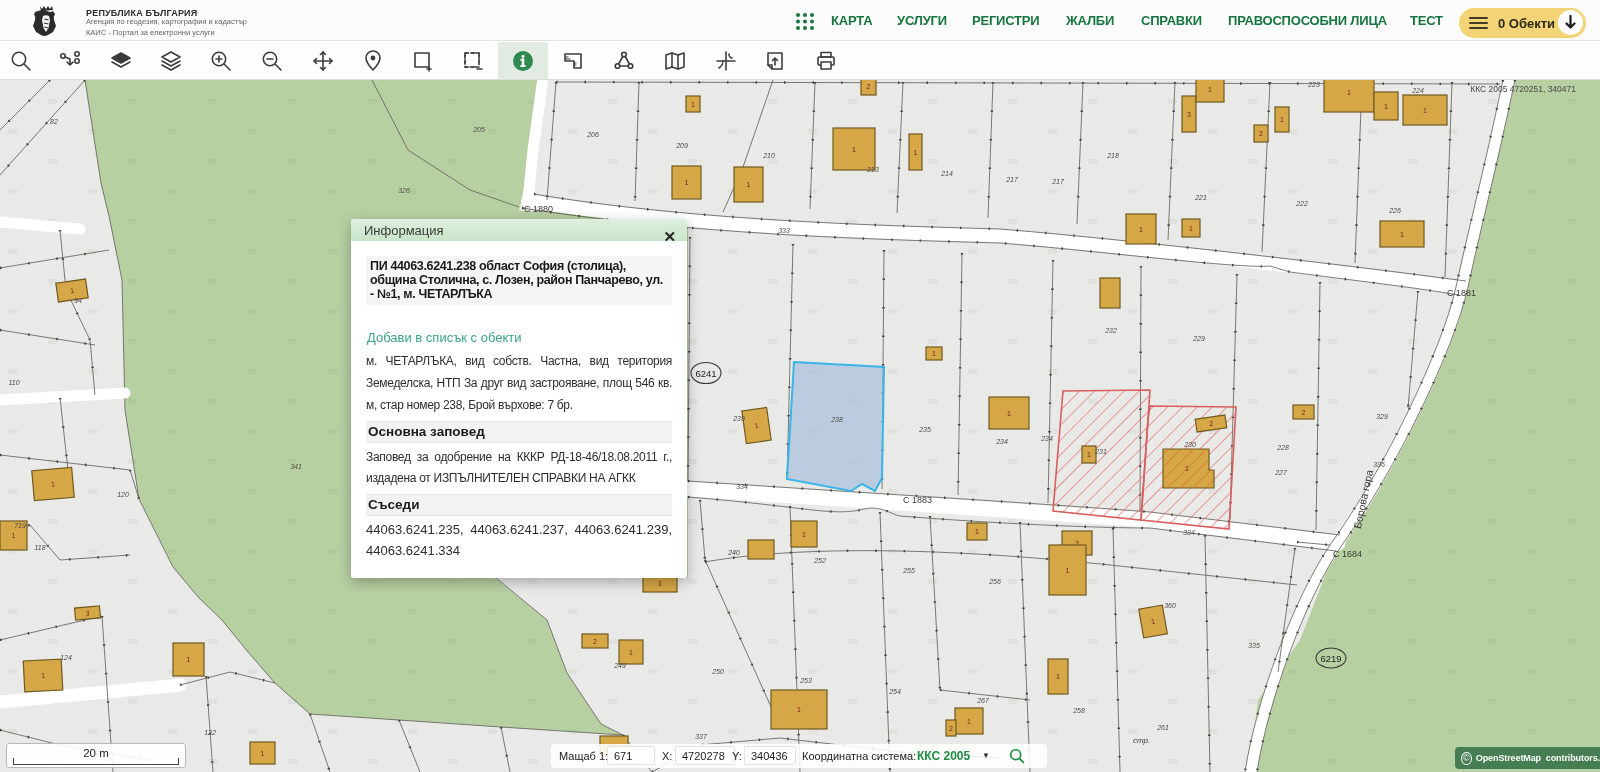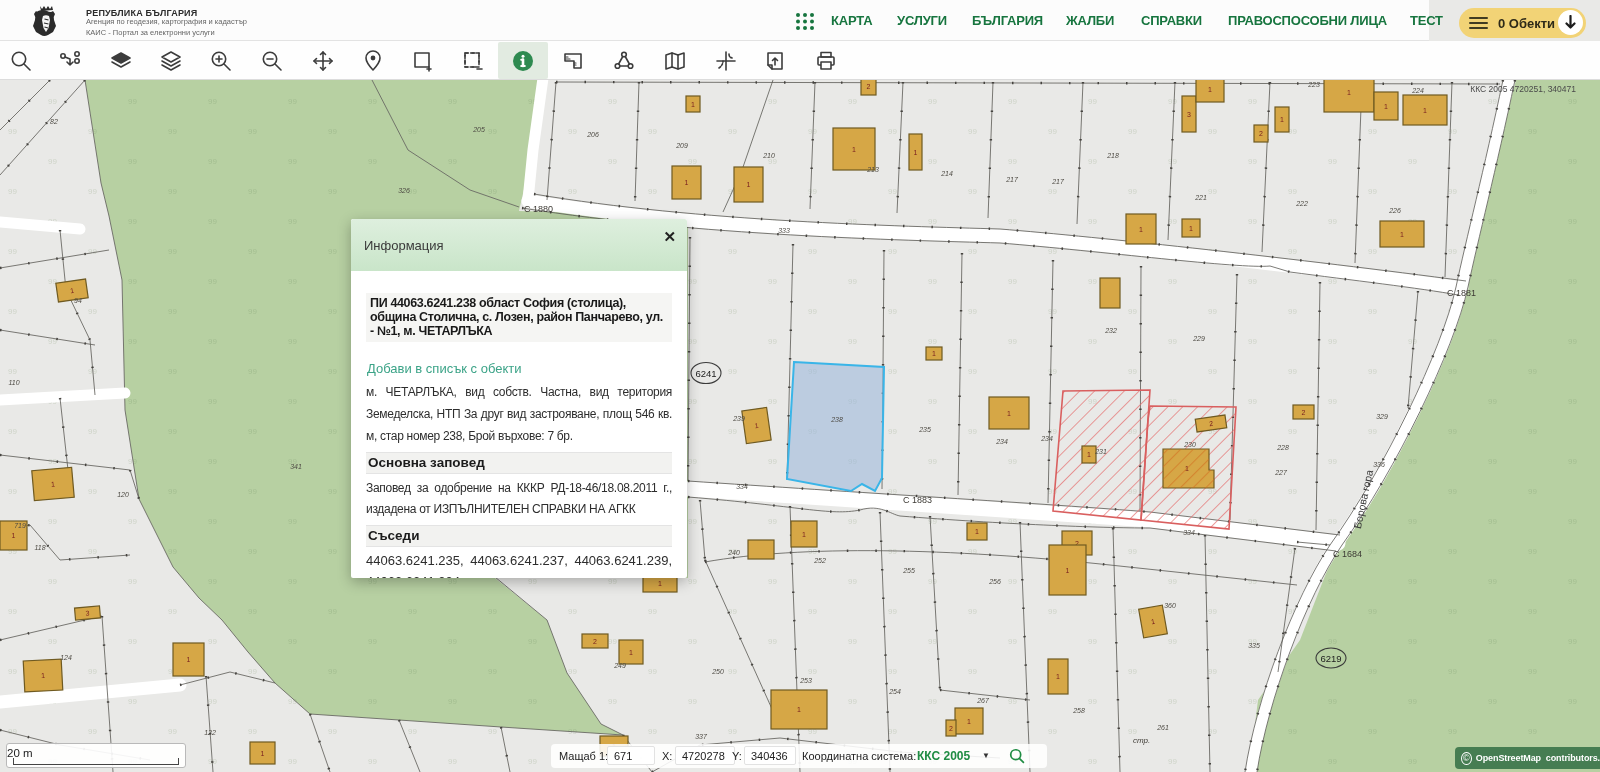--- a/index.html
+++ b/index.html
@@ -1,49 +1,49 @@
 <!DOCTYPE html>
 <html lang="bg"><head>
 <meta charset="utf-8">
 <style>
 *{margin:0;padding:0;box-sizing:border-box}
 html,body{width:1600px;height:772px;overflow:hidden}
 body{font-family:"Liberation Sans",sans-serif;position:relative;background:#e9e9e7}
-.header{position:absolute;top:0;left:0;width:1429px;height:41px;background:#fcfcfc;border-bottom:1px solid #e3e3e3;z-index:40}
+.header{position:absolute;top:0;left:0;width:1600px;height:41px;background:#fcfcfc;border-bottom:1px solid #e3e3e3;z-index:40}
 .logo{position:absolute;left:28px;top:4px;width:37px;height:34px}
 .logotext{position:absolute;left:86px;top:9px;line-height:1}
 .lt1{font-size:9px;font-weight:bold;color:#2b2b2b;letter-spacing:.2px}
 .lt2{font-size:7.5px;color:#666;}
 .lt3{font-size:7.5px;color:#666;margin-top:3px}
 .ni{position:absolute;top:13px;font-size:13px;font-weight:bold;color:#17753f;text-decoration:none;white-space:nowrap;letter-spacing:-0.2px}
 .gridicon{width:20px;height:19px}
 .pill{position:absolute;left:1459px;top:8px;width:127px;height:30px;background:#f2d376;border-radius:15px;z-index:42;display:flex;align-items:center}
 .pill .burger{margin-left:10px;width:19px;height:12px;display:flex;flex-direction:column;justify-content:space-between}
 .pill .burger span{display:block;height:2.4px;background:#413c22;border-radius:1px}
 .pill .cnt{font-size:13px;font-weight:bold;color:#2e2a18;margin-left:10px}
 .pill .circ{position:absolute;right:3px;top:2px;width:25px;height:25px;background:#fff;border-radius:50%;display:flex;align-items:center;justify-content:center;font-size:15px;color:#222;font-weight:bold}
 .toolbar{position:absolute;top:41px;left:0;width:1600px;height:39px;background:#fefefe;border-bottom:1px solid #dcdcdc;z-index:40}
 .tool{position:absolute;top:3px;width:34px;height:33px;display:flex;align-items:center;justify-content:center}
 .tool svg{stroke:#3c3c3c;fill:none;stroke-width:1.6;stroke-linecap:round;stroke-linejoin:round}
 .tool.active{background:#e2ebe1;width:50px;height:37px;top:1px;border-radius:2px}
 #map{position:absolute;top:80px;left:0;width:1600px;height:692px}
 .panel{position:absolute;left:351px;top:219px;width:336px;height:359px;background:#fff;border-radius:2px;box-shadow:0 4px 14px rgba(0,0,0,.28);z-index:30;font-size:13px;overflow:hidden}
-.phead{height:52px;background:linear-gradient(180deg,#deefde 0%,#c9e5c9 100%);border-radius:2px 2px 0 0;display:flex;align-items:center;padding:0 13px;position:relative}
+.phead{height:22px;background:linear-gradient(180deg,#deefde 0%,#c9e5c9 100%);border-radius:2px 2px 0 0;display:flex;align-items:center;padding:0 13px;position:relative}
 .phead .t{font-size:13px;color:#3a3a3a}
 .phead .x{position:absolute;right:11px;top:10px;font-size:15px;color:#222;font-weight:bold;line-height:1}
-.pbody{padding:22px 15px 0 15px}
+.pbody{padding:15px 15px 0 15px}
 .ptitle{background:#f5f5f3;padding:3px 4px;font-size:12.5px;font-weight:bold;color:#191919;line-height:14.2px;letter-spacing:-0.35px;white-space:nowrap}
-.plink{color:#3ba387;font-size:13px;margin:19px 0 0 1px;line-height:16px}
+.plink{color:#3ba387;font-size:13px;margin:25px 0 0 1px;line-height:16px}
 .ppara{font-size:12px;letter-spacing:-0.3px;color:#2d2d2d;margin-top:4px}
 .jl{text-align:justify;text-align-last:justify;line-height:22px}
 .ll{line-height:22px}
 .psect{font-size:13.5px;font-weight:bold;color:#1c1c1c;background:#f2f2f0;border-top:1px solid #e4e4e4;border-bottom:1px solid #e4e4e4;padding:2px 2px 3px 2px;margin:5px 0 4px 0}
 .pnums{font-size:13px;color:#2d2d2d;margin-top:2px;line-height:20.5px}
 .scalebox{position:absolute;left:6px;top:743px;width:180px;height:25px;background:rgba(255,255,255,.92);border:1px solid #b9b9b9;border-radius:3px;z-index:35}
-.scalebox .lab{position:absolute;left:0;right:0;top:3px;font-size:11.5px;color:#222}
+.scalebox .lab{position:absolute;left:0;right:0;top:3px;text-align:center;font-size:11.5px;color:#222}
 .scalebox .bar{position:absolute;left:6px;right:6px;bottom:2px;height:7px;border-left:1.5px solid #444;border-right:1.5px solid #444;border-bottom:1.5px solid #444}
 .coordbar{position:absolute;left:551px;top:744px;width:496px;height:24px;background:rgba(255,255,255,.88);border-radius:4px;z-index:35;font-size:11px;color:#222;white-space:nowrap}
 .coordbar .b{background:rgba(255,255,255,.95);border:1px solid #e2e2e2;border-radius:2px;padding:3px 0 0 6px;height:19px;top:2px}
 .kks{color:#1f8c43;font-weight:bold;font-size:12px}
 .osm{position:absolute;left:1455px;top:747px;width:145px;height:22px;background:#467d52;border-radius:4px 0 0 4px;z-index:35;display:flex;align-items:center;color:#fff;font-size:9px;white-space:nowrap;letter-spacing:-0.1px}
 .osm .c{width:13px;height:13px;border:1px solid #fff;border-radius:50%;font-size:9px;display:flex;align-items:center;justify-content:center;margin:0 4px 0 6px}
 </style>
 </head>
 <body>
 <div id="map">
@@ -428,21 +428,21 @@
         <circle cx="3" cy="9.5" r="2"></circle>
         <circle cx="10" cy="9.5" r="2"></circle>
         <circle cx="17" cy="9.5" r="2"></circle>
         <circle cx="3" cy="16" r="2"></circle>
         <circle cx="10" cy="16" r="2"></circle>
         <circle cx="17" cy="16" r="2"></circle>
       </g>
     </svg>
   <a class="ni" style="left:831px">КАРТА</a>
     <a class="ni" style="left:897px">УСЛУГИ</a>
-    <a class="ni" style="left:972px">БЪЛГАРИЯ</a>
+    <a class="ni" style="left:972px">РЕГИСТРИ</a>
     <a class="ni" style="left:1066px">ЖАЛБИ</a>
     <a class="ni" style="left:1141px">СПРАВКИ</a>
     <a class="ni" style="left:1228px">ПРАВОСПОСОБНИ ЛИЦА</a>
     <a class="ni" style="left:1410px">ТЕСТ</a>
   <div class="pill">
     <div class="burger">
         <span></span>
         <span></span>
         <span></span>
       </div>

